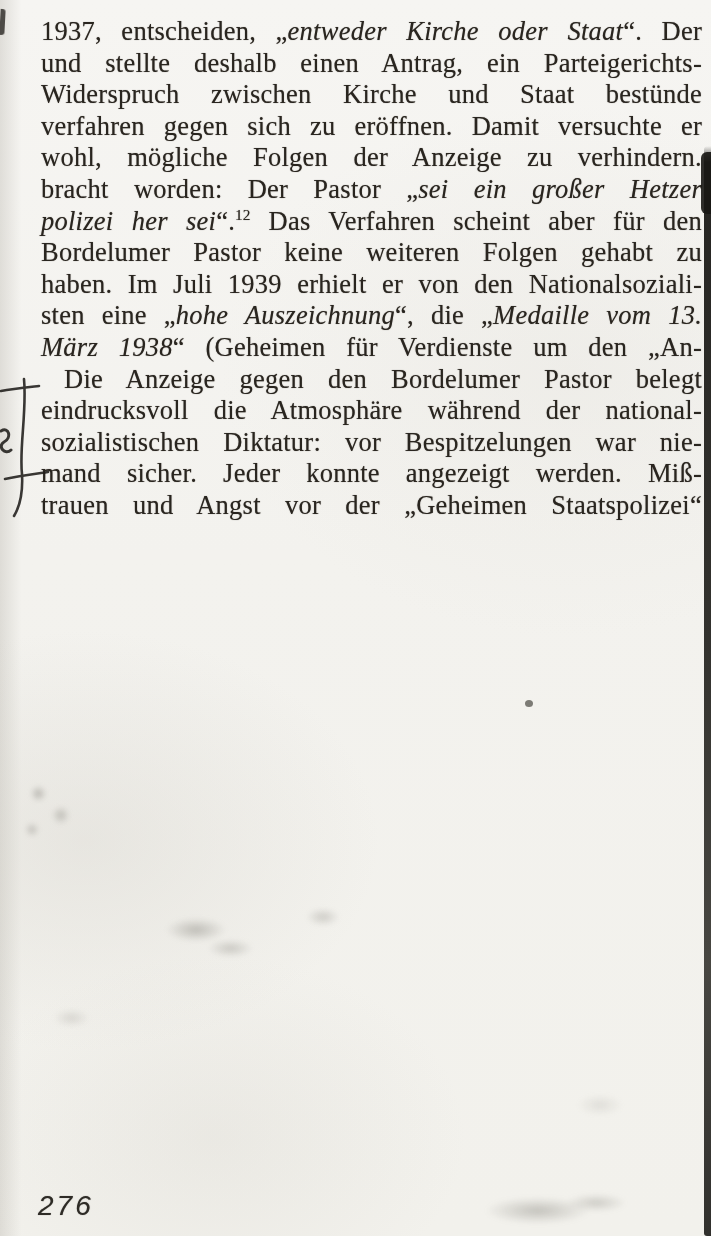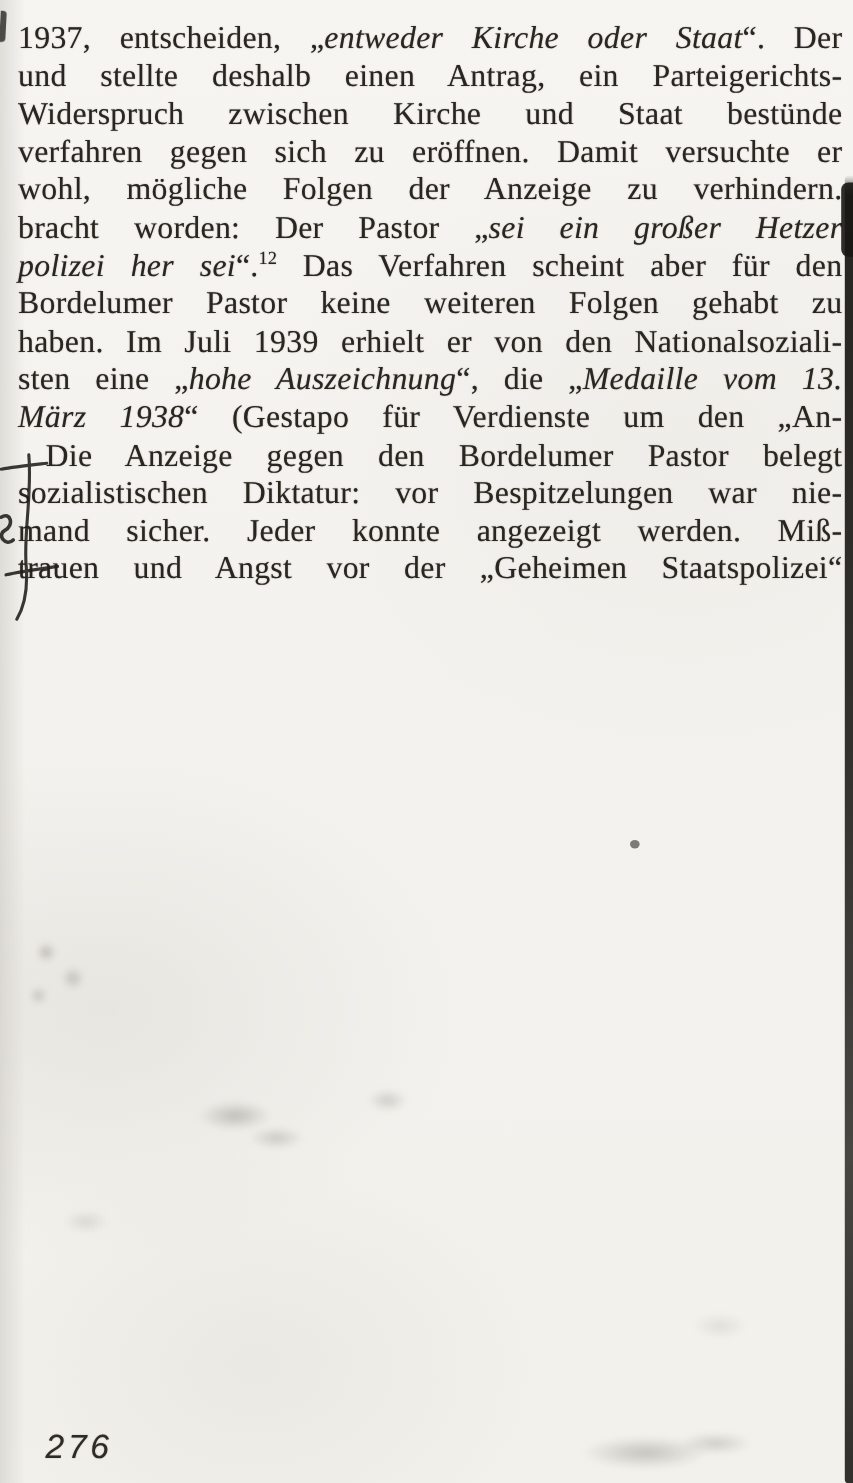--- a/index.html
+++ b/index.html
@@ -14,21 +14,21 @@
     position:absolute;inset:0;
     background:
       radial-gradient(ellipse 420px 300px at 12% 68%, rgba(205,202,194,.30), rgba(205,202,194,0) 70%),
       radial-gradient(ellipse 500px 380px at 80% 30%, rgba(228,226,220,.35), rgba(228,226,220,0) 70%),
       radial-gradient(ellipse 360px 260px at 30% 92%, rgba(210,207,199,.25), rgba(210,207,199,0) 70%),
       linear-gradient(90deg, rgba(196,193,186,.45) 0%, rgba(196,193,186,0) 3%),
       linear-gradient(180deg, #f6f5f2 0%, #f3f2ee 45%, #f2f1ec 100%);
   }
   .textblock{
     position:absolute;
-    left:15px; right:9px; top:16px;
+    left:41px; right:9px; top:16px;
     color:#29251f;
     font-size:26.5px;
     line-height:31.6px;
     letter-spacing:.25px;
     text-shadow:0 0 1px rgba(52,46,40,.55);
   }
   .line{
     height:31.6px;
     text-align:justify;
     text-align-last:justify;
@@ -104,22 +104,23 @@
       <div class="line"><span>1937, entscheiden, „</span><span class="it">entweder Kirche oder Staat</span><span>“. Der</span></div>
       <div class="line"><span>und stellte deshalb einen Antrag, ein Parteigerichts-</span></div>
       <div class="line"><span>Widerspruch zwischen Kirche und Staat bestünde</span></div>
       <div class="line"><span>verfahren gegen sich zu eröffnen. Damit versuchte er</span></div>
       <div class="line"><span>wohl, mögliche Folgen der Anzeige zu verhindern.</span></div>
       <div class="line"><span>bracht worden: Der Pastor „</span><span class="it">sei ein großer Hetzer</span></div>
       <div class="line"><span class="it">polizei her sei</span><span>“.</span><sup>12</sup><span> Das Verfahren scheint aber für den</span></div>
       <div class="line"><span>Bordelumer Pastor keine weiteren Folgen gehabt zu</span></div>
       <div class="line"><span>haben. Im Juli 1939 erhielt er von den Nationalsoziali-</span></div>
       <div class="line"><span>sten eine „</span><span class="it">hohe Auszeichnung</span><span>“, die „</span><span class="it">Medaille vom 13.</span></div>
-      <div class="line"><span class="it">März 1938</span><span>“ (Gestapo für Verdienste um den „An-</span></div>
+      <div class="line"><span class="it">März 1938</span><span>“ (Geheimen für Verdienste um den „An-</span></div>
       <div class="line indent"><span>Die Anzeige gegen den Bordelumer Pastor belegt</span></div>
+      <div class="line"><span>eindrucksvoll die Atmosphäre während der national-</span></div>
       <div class="line"><span>sozialistischen Diktatur: vor Bespitzelungen war nie-</span></div>
       <div class="line"><span>mand sicher. Jeder konnte angezeigt werden. Miß-</span></div>
       <div class="line"><span>trauen und Angst vor der „Geheimen Staatspolizei“</span></div>
     </div>
 
   <div class="page-number">276</div>
 
   <svg class="margin-svg" width="62" height="180" viewBox="0 0 62 180">
     <g fill="none" stroke="#201e1b" stroke-width="2.6" stroke-linecap="round" opacity="0.88">
       <path d="M1,31 C12,29 26,27.5 39,26"></path>

